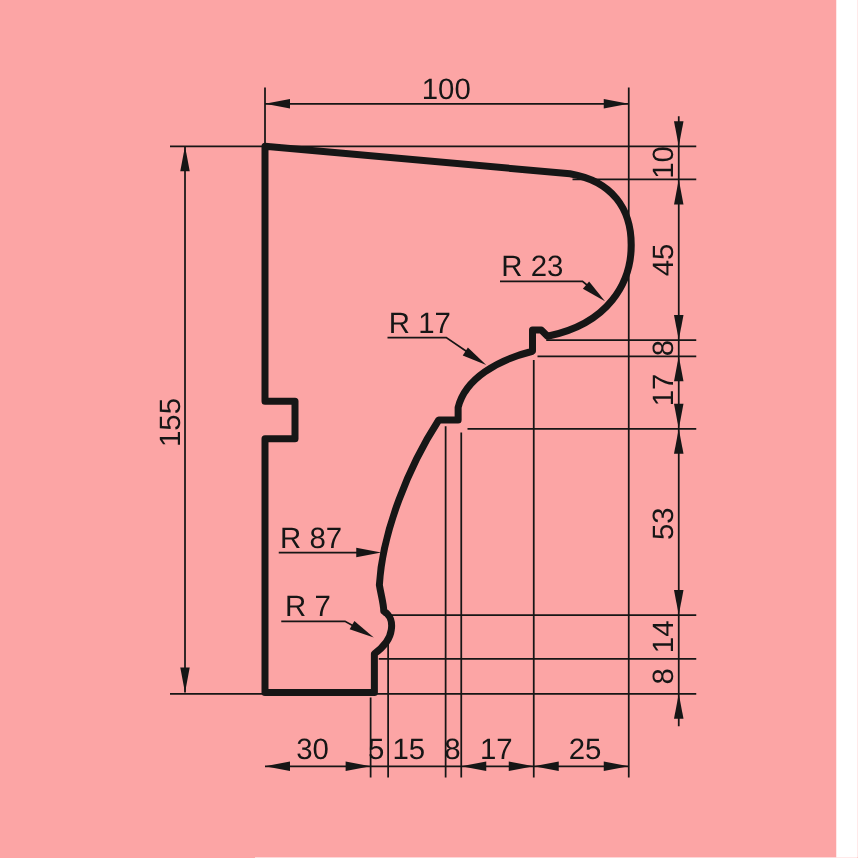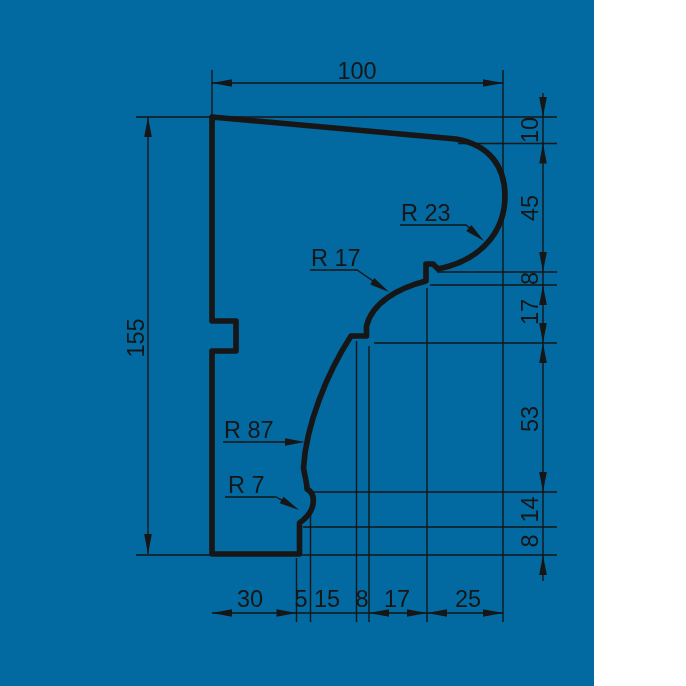--- a/index.html
+++ b/index.html
@@ -5,23 +5,23 @@
   html,body{
     margin:0;
     padding:0;
     width:686px;
     height:686px;
     background:#ffffff;
     font-family:"Liberation Sans", sans-serif;
   }
   .canvas{
     position:relative;
-    width:594px;
+    width:669px;
     height:686px;
-    background:#0369a1;
+    background:#fca5a5;
   }
   svg{display:block}
   .thin{
     stroke:#161616;
     stroke-width:1.4;
     fill:none;
     stroke-linecap:butt;
   }
   .thick{
     stroke:#161616;

